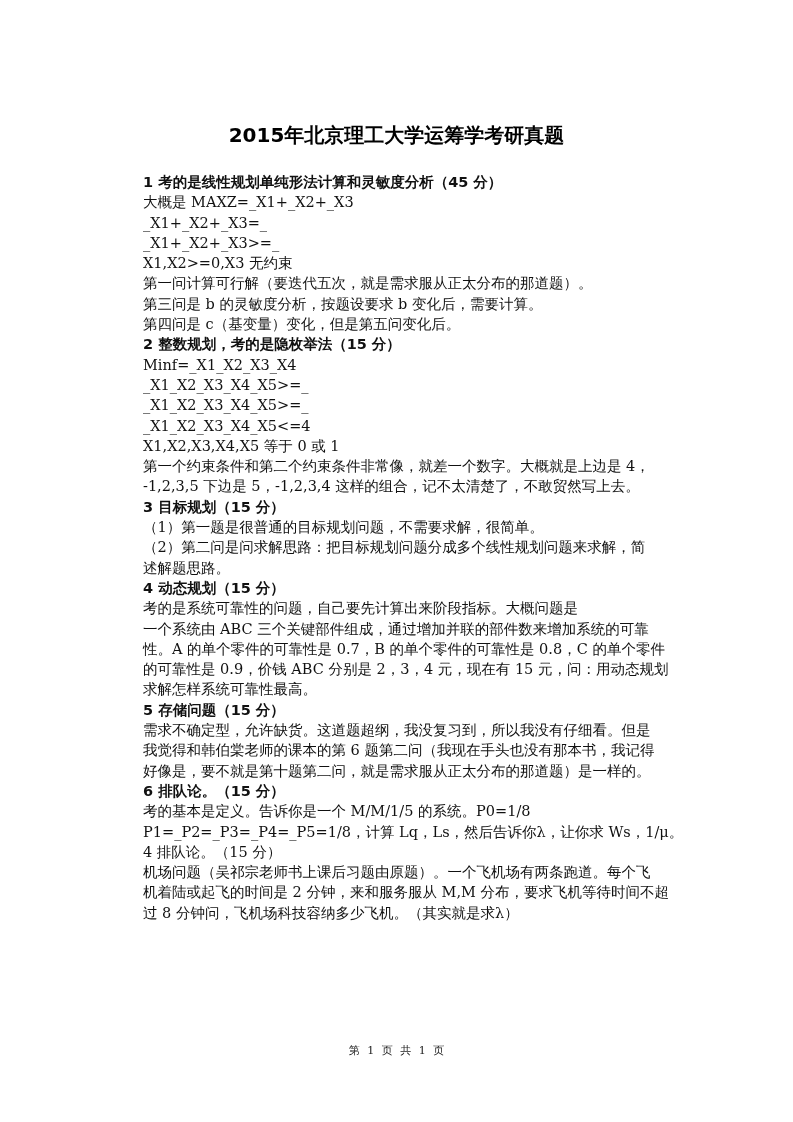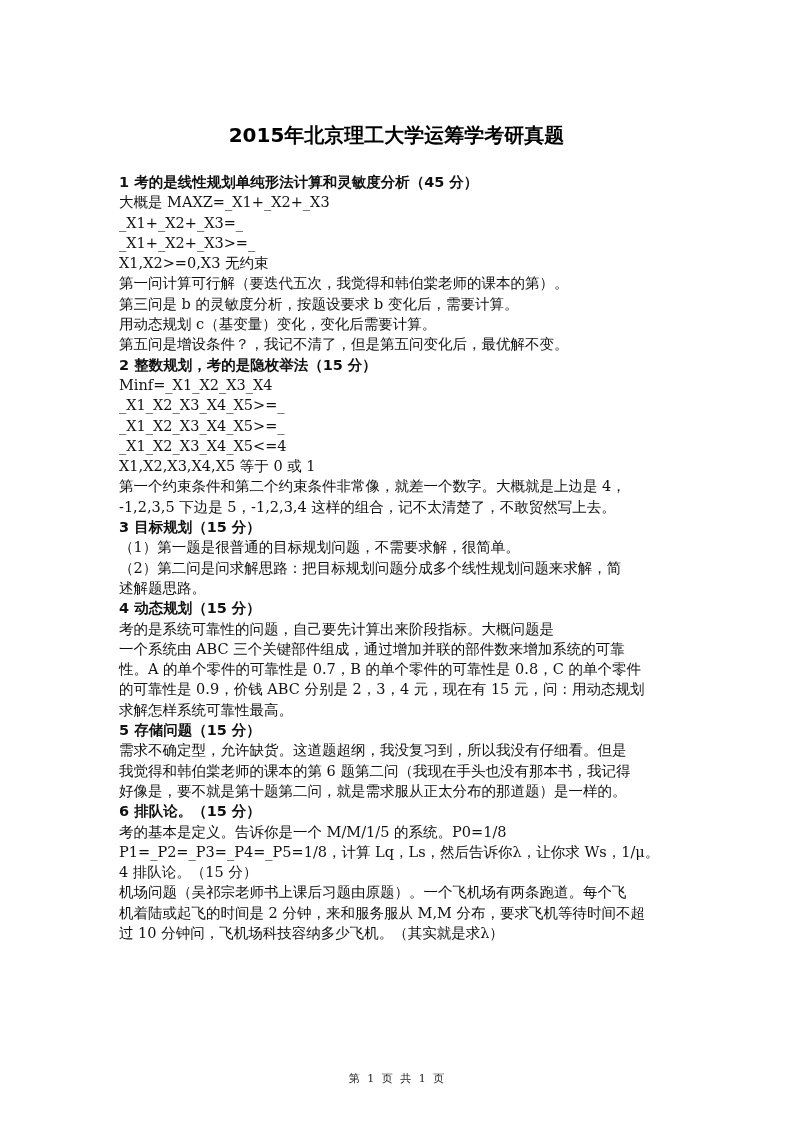--- a/index.html
+++ b/index.html
@@ -8,46 +8,44 @@
   .title {
     position: absolute; left: 0; top: 122px; width: 793px; text-align: center;
     font-family: "DejaVu Sans", "Liberation Sans", sans-serif; font-weight: bold;
     font-size: 20px; color: #000; letter-spacing: 0px;
   }
   .content {
     position: absolute; left: 119px; top: 172px; width: 560px;
     font-family: "DejaVu Serif", "Liberation Serif", serif;
     font-size: 14.5px; line-height: 20.3px; color: #111;
   }
-  .line { white-space: nowrap; overflow: visible; }
+  .line { white-space: nowrap; overflow: visible; margin-left: 24px; }
   .heading { font-weight: bold; font-family: "DejaVu Sans", "Liberation Sans", sans-serif; font-size: 14.5px; }
   .footer {
     position: absolute; left: 0; top: 1043px; width: 793px; text-align: center;
     font-family: "DejaVu Serif", "Liberation Serif", serif; font-size: 11px; color: #222;
     word-spacing: 4px;
-    margin-top: 28px;
   }
 </style>
 </head>
 <body>
 
 <div class="page">
   <div class="title">2015年北京理工大学运筹学考研真题</div>
 
   <div class="content">
 
     <div class="line heading">1 考的是线性规划单纯形法计算和灵敏度分析（45 分）</div>
     <div class="line">大概是 MAXZ=_X1+_X2+_X3</div>
     <div class="line">_X1+_X2+_X3=_</div>
     <div class="line">_X1+_X2+_X3&gt;=_</div>
     <div class="line">X1,X2&gt;=0,X3 无约束</div>
-    <div class="line">第一问计算可行解（要迭代五次，我觉得和韩伯棠老师的课本的第）。</div>
+    <div class="line">第一问计算可行解（要迭代五次，就是需求服从正太分布的那道题）。</div>
     <div class="line">第三问是 b 的灵敏度分析，按题设要求 b 变化后，需要计算。</div>
-    <div class="line">用动态规划 c（基变量）变化，变化后需要计算。</div>
-    <div class="line">第五问是增设条件？，我记不清了，但是第五问变化后，最优解不变。</div>
+    <div class="line">第四问是 c（基变量）变化，但是第五问变化后。</div>
 
     <div class="line heading">2 整数规划，考的是隐枚举法（15 分）</div>
     <div class="line">Minf=_X1_X2_X3_X4</div>
     <div class="line">_X1_X2_X3_X4_X5&gt;=_</div>
     <div class="line">_X1_X2_X3_X4_X5&gt;=_</div>
     <div class="line">_X1_X2_X3_X4_X5&lt;=4</div>
     <div class="line">X1,X2,X3,X4,X5 等于 0 或 1</div>
     <div class="line">第一个约束条件和第二个约束条件非常像，就差一个数字。大概就是上边是 4，</div>
     <div class="line">-1,2,3,5 下边是 5，-1,2,3,4 这样的组合，记不太清楚了，不敢贸然写上去。</div>
 
@@ -67,17 +65,17 @@
     <div class="line">需求不确定型，允许缺货。这道题超纲，我没复习到，所以我没有仔细看。但是</div>
     <div class="line">我觉得和韩伯棠老师的课本的第 6 题第二问（我现在手头也没有那本书，我记得</div>
     <div class="line">好像是，要不就是第十题第二问，就是需求服从正太分布的那道题）是一样的。</div>
 
     <div class="line heading">6 排队论。（15 分）</div>
     <div class="line">考的基本是定义。告诉你是一个 M/M/1/5 的系统。P0=1/8</div>
     <div class="line">P1=_P2=_P3=_P4=_P5=1/8，计算 Lq，Ls，然后告诉你λ，让你求 Ws，1/μ。</div>
     <div class="line">4 排队论。（15 分）</div>
     <div class="line">机场问题（吴祁宗老师书上课后习题由原题）。一个飞机场有两条跑道。每个飞</div>
     <div class="line">机着陆或起飞的时间是 2 分钟，来和服务服从 M,M 分布，要求飞机等待时间不超</div>
-    <div class="line">过 10 分钟问，飞机场科技容纳多少飞机。（其实就是求λ）</div>
+    <div class="line">过 8 分钟问，飞机场科技容纳多少飞机。（其实就是求λ）</div>
   </div>
 
   <div class="footer">第 1 页 共 1 页</div>
 </div>
 
 </body></html>

